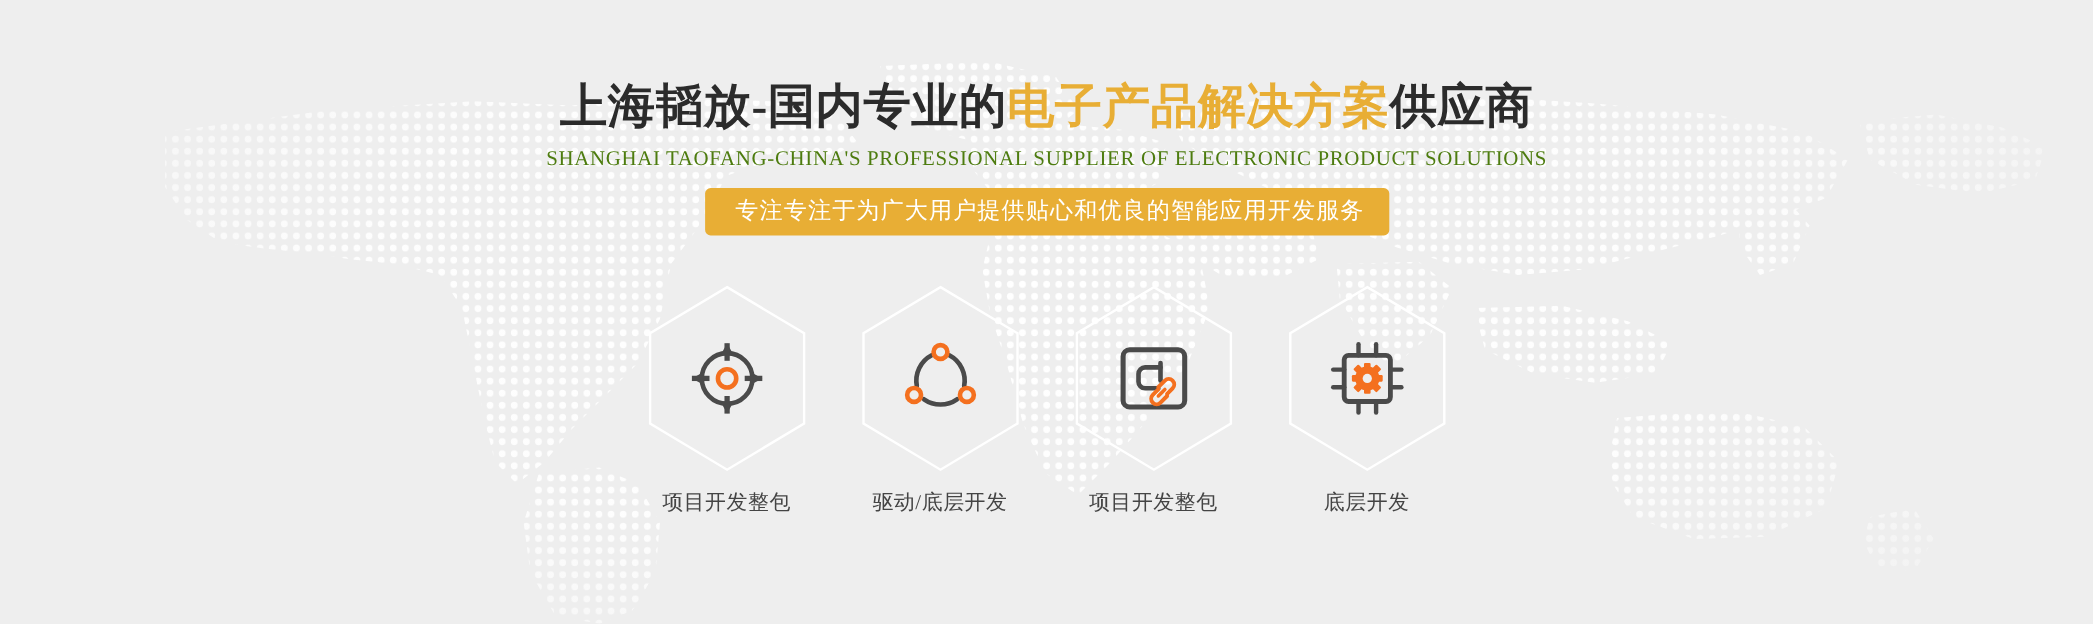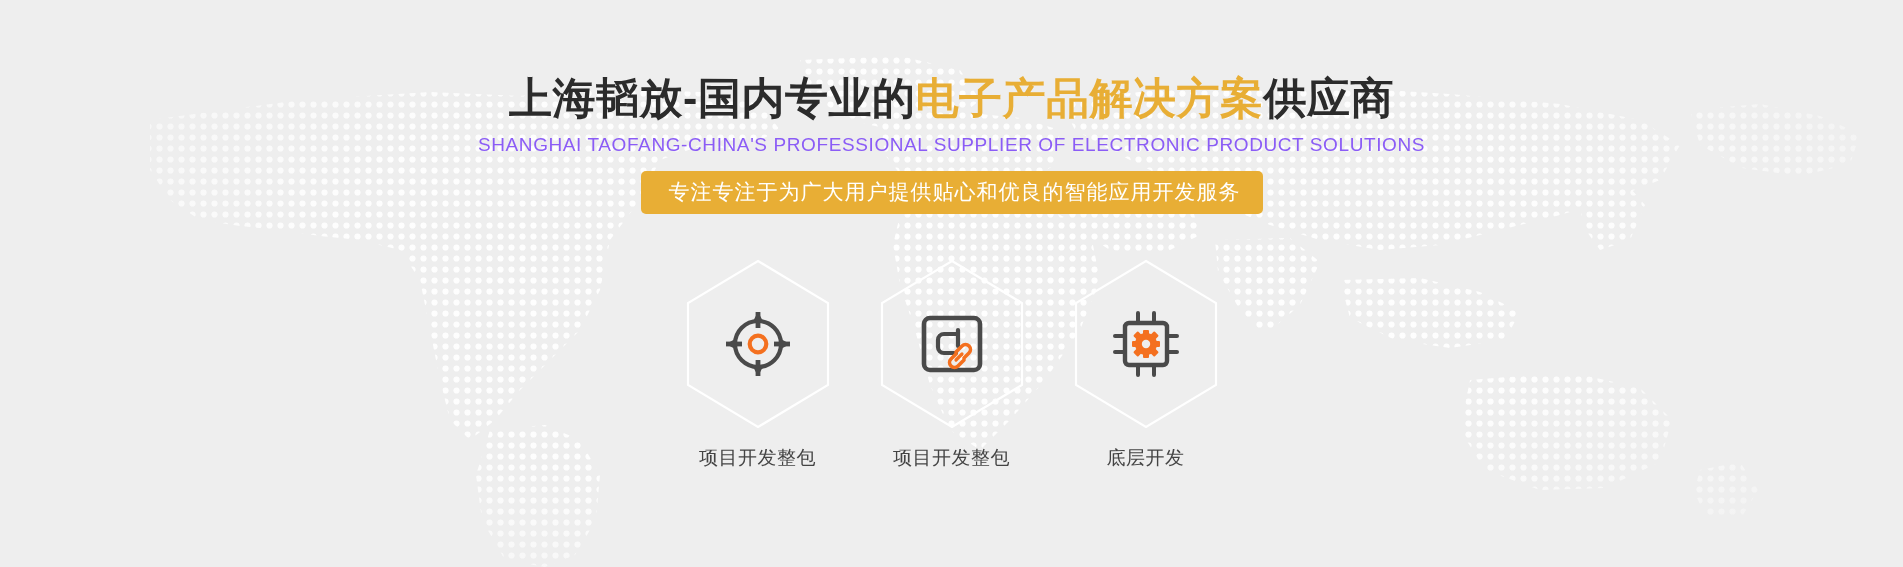--- a/index.html
+++ b/index.html
@@ -13,20 +13,21 @@
     font-family: "Liberation Sans", "DejaVu Sans", sans-serif;
     background: #eeeeee;
   }
 
   #banner {
     position: relative;
     width: 1903px;
     height: 567px;
     background: #eeeeee;
     overflow: hidden;
+    font-family: Liberation Serif, serif;
   }
 
   
   #map-layer {
     position: absolute;
     left: 0;
     top: 0;
     width: 1903px;
     height: 567px;
     pointer-events: none;
@@ -65,21 +66,21 @@
     letter-spacing: 0.5px;
     white-space: nowrap;
     margin: 0;
   }
   #headline .hl-accent { color: #e8ae35; }
 
   #subtitle {
     margin-top: 9px;
     font-size: 19px;
     line-height: 24px;
-    color: #8b5cf6;
+    color: #4d7c0f;
     letter-spacing: 0.6px;
     white-space: nowrap;
     font-weight: normal;
   }
 
   #tagline-wrap {
     margin-top: 14px;
     display: block;
   }
   #tagline {
@@ -231,20 +232,38 @@
             <rect x="54" y="35.6" width="16" height="4.8" fill="#4a4a4a"></rect>
             <circle cx="38" cy="38" r="8.3" fill="none" stroke="#f4701f" stroke-width="4.2"></circle>
           </svg>
         </span>
       </div>
       <div class="service-label">项目开发整包</div>
     </div>
 
 
 
+    <div class="service">
+      <div class="hex-wrap">
+        <svg class="hex-outline" viewBox="0 0 150 172" aria-hidden="true">
+          <polygon points="75,3 145,45 145,127 75,169 5,127 5,45" fill="none" stroke="#ffffff" stroke-width="2.2"></polygon>
+        </svg>
+        <span class="hex-icon">
+          <svg viewBox="0 0 76 76" aria-hidden="true">
+            <path d="M16.5 45 A26 26 0 0 1 30 17" fill="none" stroke="#4a4a4a" stroke-width="4.2" stroke-linecap="round"></path>
+            <path d="M46 17 A26 26 0 0 1 59.5 45" fill="none" stroke="#4a4a4a" stroke-width="4.2" stroke-linecap="round"></path>
+            <path d="M23 57 A26 26 0 0 0 53 57" fill="none" stroke="#4a4a4a" stroke-width="4.2" stroke-linecap="round"></path>
+            <circle cx="38" cy="14" r="6.3" fill="none" stroke="#f4701f" stroke-width="4.2"></circle>
+            <circle cx="14" cy="53" r="6.3" fill="none" stroke="#f4701f" stroke-width="4.2"></circle>
+            <circle cx="62" cy="53" r="6.3" fill="none" stroke="#f4701f" stroke-width="4.2"></circle>
+          </svg>
+        </span>
+      </div>
+      <div class="service-label">驱动/底层开发</div>
+    </div>
 
     <div class="service">
       <div class="hex-wrap">
         <svg class="hex-outline" viewBox="0 0 150 172" aria-hidden="true">
           <polygon points="75,3 145,45 145,127 75,169 5,127 5,45" fill="none" stroke="#ffffff" stroke-width="2.2"></polygon>
         </svg>
         <span class="hex-icon">
           <svg viewBox="0 0 76 76" aria-hidden="true">
             <rect x="10" y="12" width="56" height="52" rx="6" ry="6" fill="none" stroke="#4a4a4a" stroke-width="4.6"></rect>
             <path d="M44 28 L30 28 A6 6 0 0 0 24 34 L24 41 A6 6 0 0 0 30 47 L42 47" fill="none" stroke="#4a4a4a" stroke-width="4.2" stroke-linecap="round"></path>

